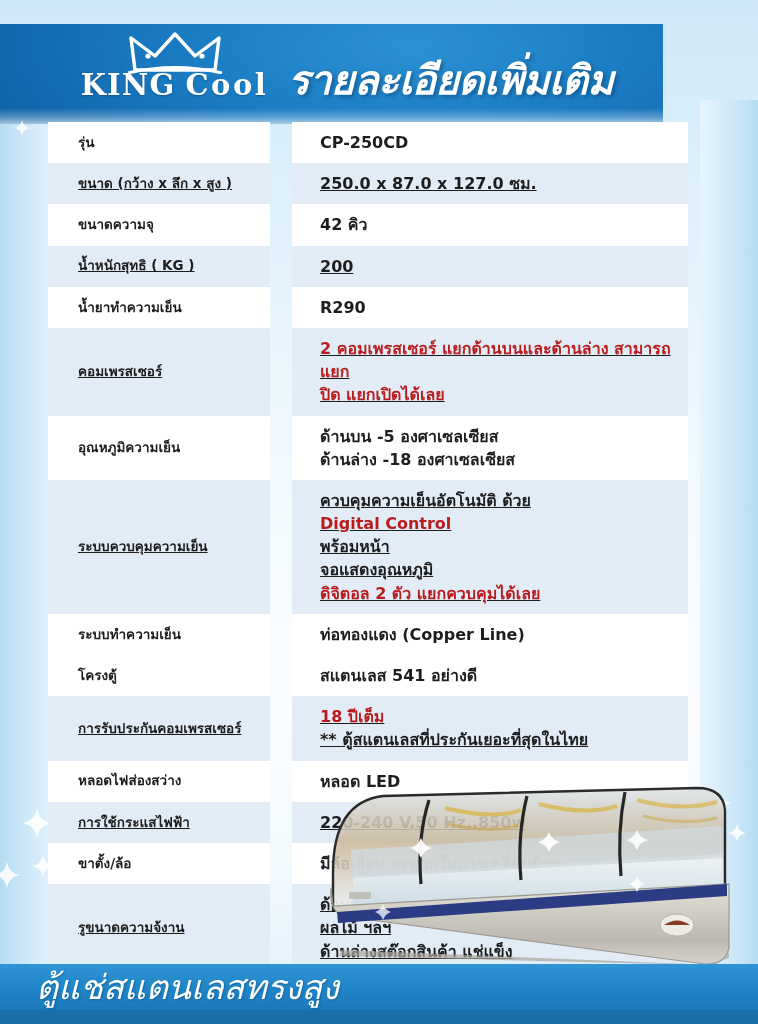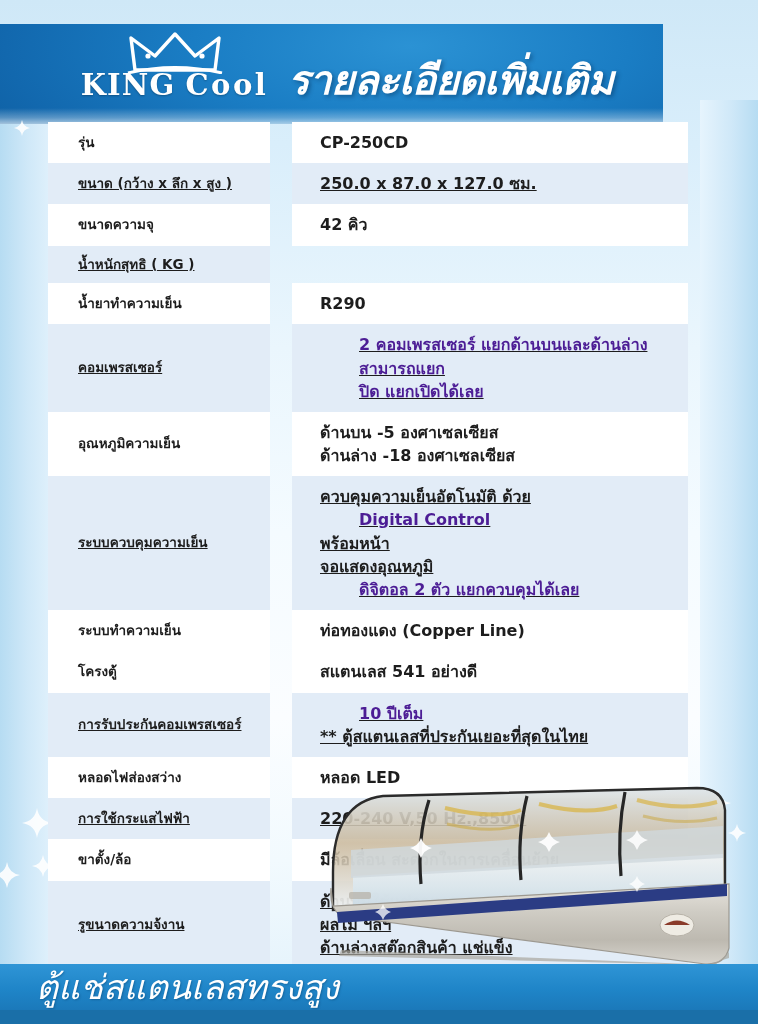--- a/index.html
+++ b/index.html
@@ -102,21 +102,21 @@
   .scell-gap{ width:22px; flex:0 0 22px; background:transparent; }
   .scell-value{
     flex:1 1 auto;
     padding:9px 12px 9px 28px;
     display:flex; align-items:center;
     font-size:16px; font-weight:bold; color:#1d1d1d;
     line-height:1.45;
   }
   .rw-a .scell-label, .rw-a .scell-value{ background:#ffffff; }
   .rw-b .scell-label, .rw-b .scell-value{ background:#e2ecf7;text-decoration:underline; }
-  .hl{ color:#4c1d95;margin-left:39px; }
+  .hl{ color:#b91c1c; }
   .val-lines{ display:block; }
   .val-lines span{ display:block; }
 
   
   .product{
     position:absolute; left:325px; top:780px; width:420px; height:185px;
   }
 
   
   .banner{
@@ -196,20 +196,21 @@
         <div class="scell-value">250.0 x 87.0 x 127.0 ซม.</div>
       </div>
       <div class="srow rw-a">
         <div class="scell-label">ขนาดความจุ</div>
         <div class="scell-gap"></div>
         <div class="scell-value">42 คิว</div>
       </div>
       <div class="srow rw-b">
         <div class="scell-label">น้ำหนักสุทธิ ( KG )</div>
         <div class="scell-gap"></div>
+        <div class="scell-value">200</div>
       </div>
       <div class="srow rw-a">
         <div class="scell-label">น้ำยาทำความเย็น</div>
         <div class="scell-gap"></div>
         <div class="scell-value">R290</div>
       </div>
       <div class="srow rw-b">
         <div class="scell-label">คอมเพรสเซอร์</div>
         <div class="scell-gap"></div>
         <div class="scell-value">
@@ -263,21 +264,21 @@
         <div class="scell-label">โครงตู้</div>
         <div class="scell-gap"></div>
         <div class="scell-value">สแตนเลส 541 อย่างดี</div>
       </div>
       <div class="srow rw-b">
         <div class="scell-label">การรับประกันคอมเพรสเซอร์</div>
         <div class="scell-gap"></div>
         <div class="scell-value">
           <div class="val-lines">
             <span>
-              <span class="hl">10 ปีเต็ม</span>
+              <span class="hl">18 ปีเต็ม</span>
               <span> ** ตู้สแตนเลสที่ประกันเยอะที่สุดในไทย</span>
             </span>
           </div>
         </div>
       </div>
       <div class="srow rw-a">
         <div class="scell-label">หลอดไฟส่องสว่าง</div>
         <div class="scell-gap"></div>
         <div class="scell-value">หลอด LED</div>
       </div>

